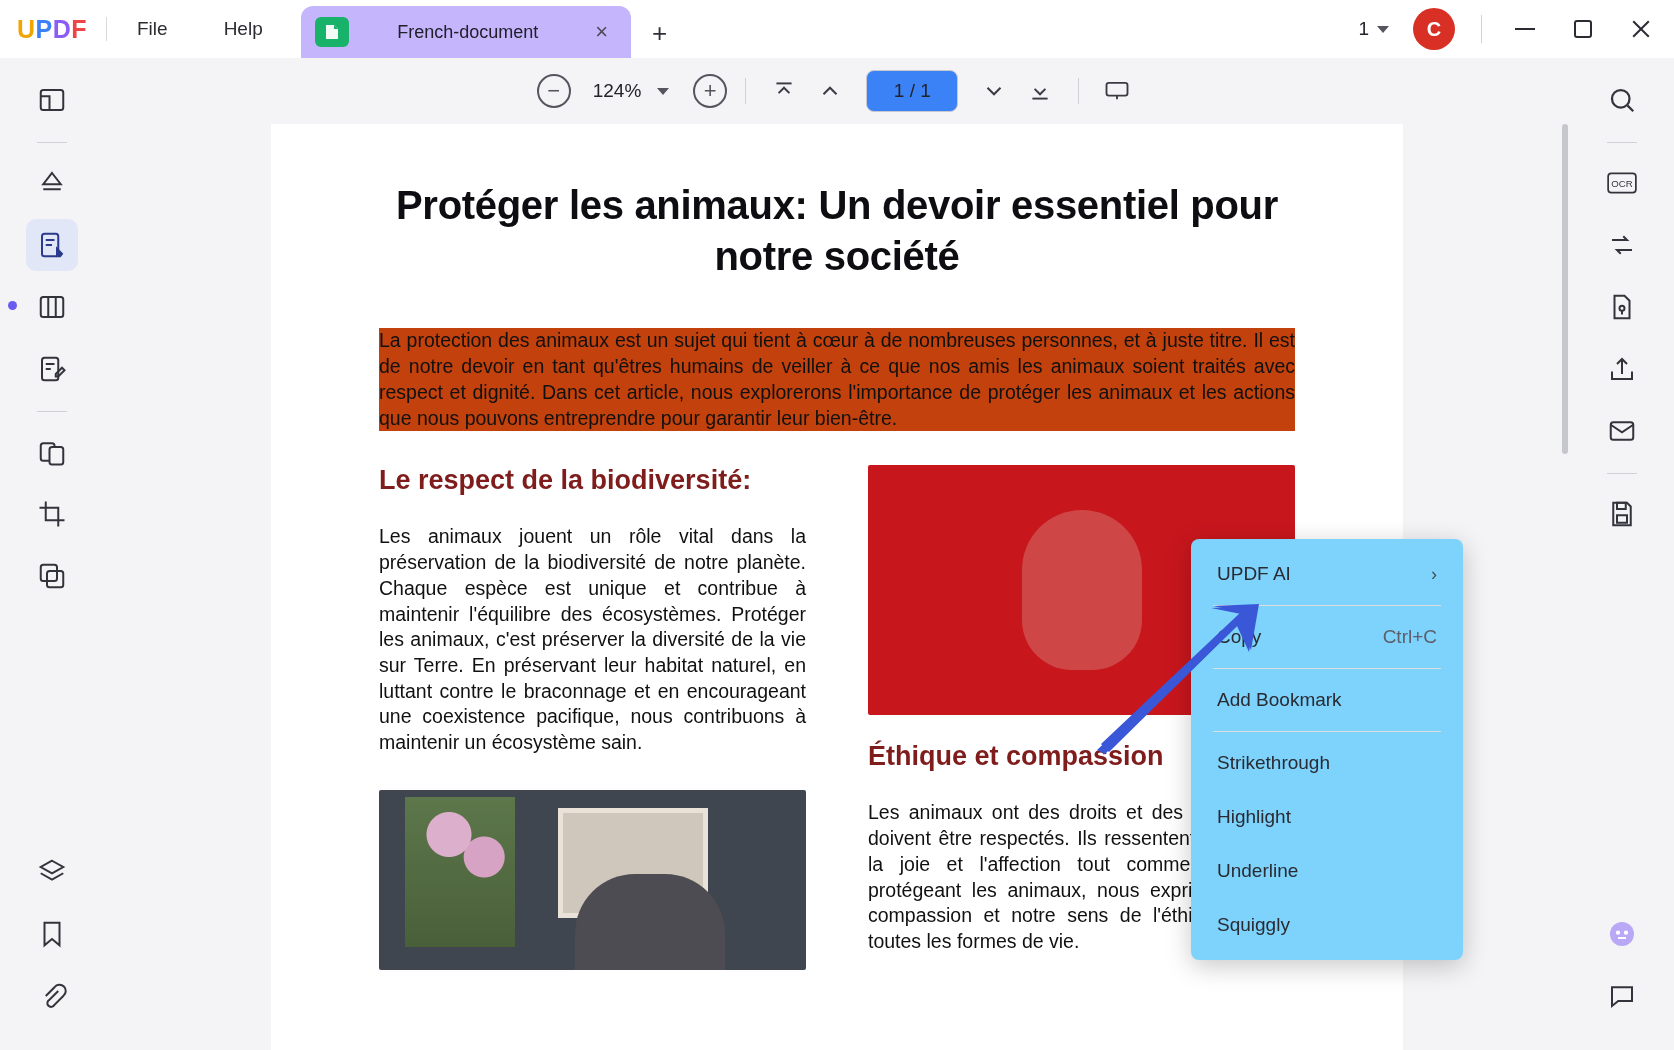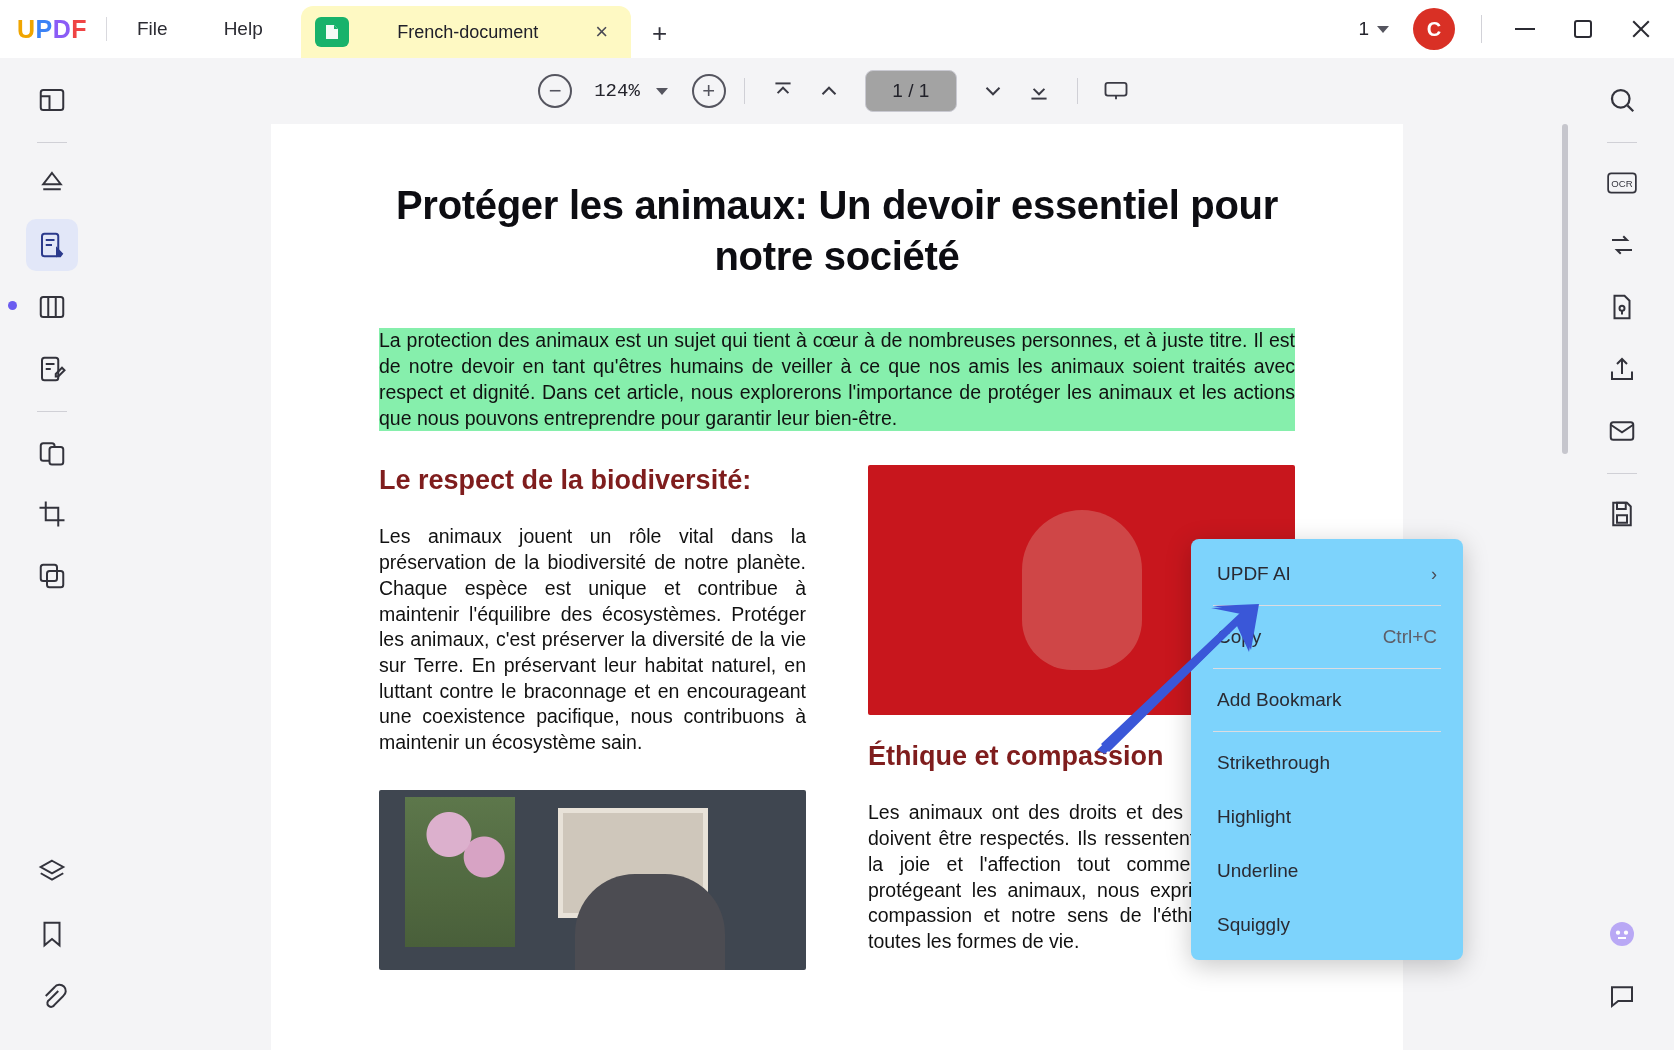--- a/index.html
+++ b/index.html
@@ -51,21 +51,21 @@
   }
   .tabstrip {
     display: flex; align-items: flex-end;
     height: 58px;
     margin-left: 10px;
   }
   .tab {
     position: relative;
     height: 52px;
     min-width: 330px;
-    background: #fef9c3;
+    background: #c4b5fd;
     border-radius: 12px 12px 0 0;
     display: flex; align-items: center;
     padding: 0 14px;
     gap: 10px;
   }
   .tab-icon {
     width: 34px; height: 30px;
     border-radius: 6px;
     background: #18b26b;
     display: flex; align-items: center; justify-content: center;
@@ -182,33 +182,32 @@
   }
   .tool-circle {
     width: 34px; height: 34px; border-radius: 50%;
     border: 2px solid #55555f;
     display: flex; align-items: center; justify-content: center;
     color: #55555f; font-size: 22px; line-height: 1;
   }
   .zoomval {
     font-size: 19px; color: #24242c;
     padding: 0 10px 0 16px;
-    font-family: Liberation Mono, monospace;
   }
   .tool-sep { width: 1px; height: 26px; background: #d0d0d6; margin: 0 12px; }
   .tool-icon {
     width: 40px; height: 40px;
     display: flex; align-items: center; justify-content: center;
     color: #3a3a44;
   }
   .pagebox {
     width: 92px; height: 42px;
     border: 1px solid #c9c9d1;
     border-radius: 8px;
-    background: #a3a3a3;
+    background: #3b82f6;
     display: flex; align-items: center; justify-content: center;
     font-size: 19px; color: #22222a;
     margin: 0 10px;
   }
 
   .viewport {
     flex: 1;
     overflow: hidden;
     display: flex;
     justify-content: center;
@@ -230,21 +229,21 @@
     letter-spacing: -0.3px;
   }
   .para {
     font-size: 19.5px;
     line-height: 1.32;
     color: #111;
     text-align: justify;
     margin: 0 0 18px;
   }
   .highlighted {
-    background: #86efac;
+    background: #c2410c;
   }
   .cols {
     display: flex;
     gap: 62px;
     margin-top: 34px;
   }
   .col { width: 466px; }
   .h2 {
     font-size: 27px; font-weight: bold; color: #7f1d1d;
     margin: 0 0 28px;

